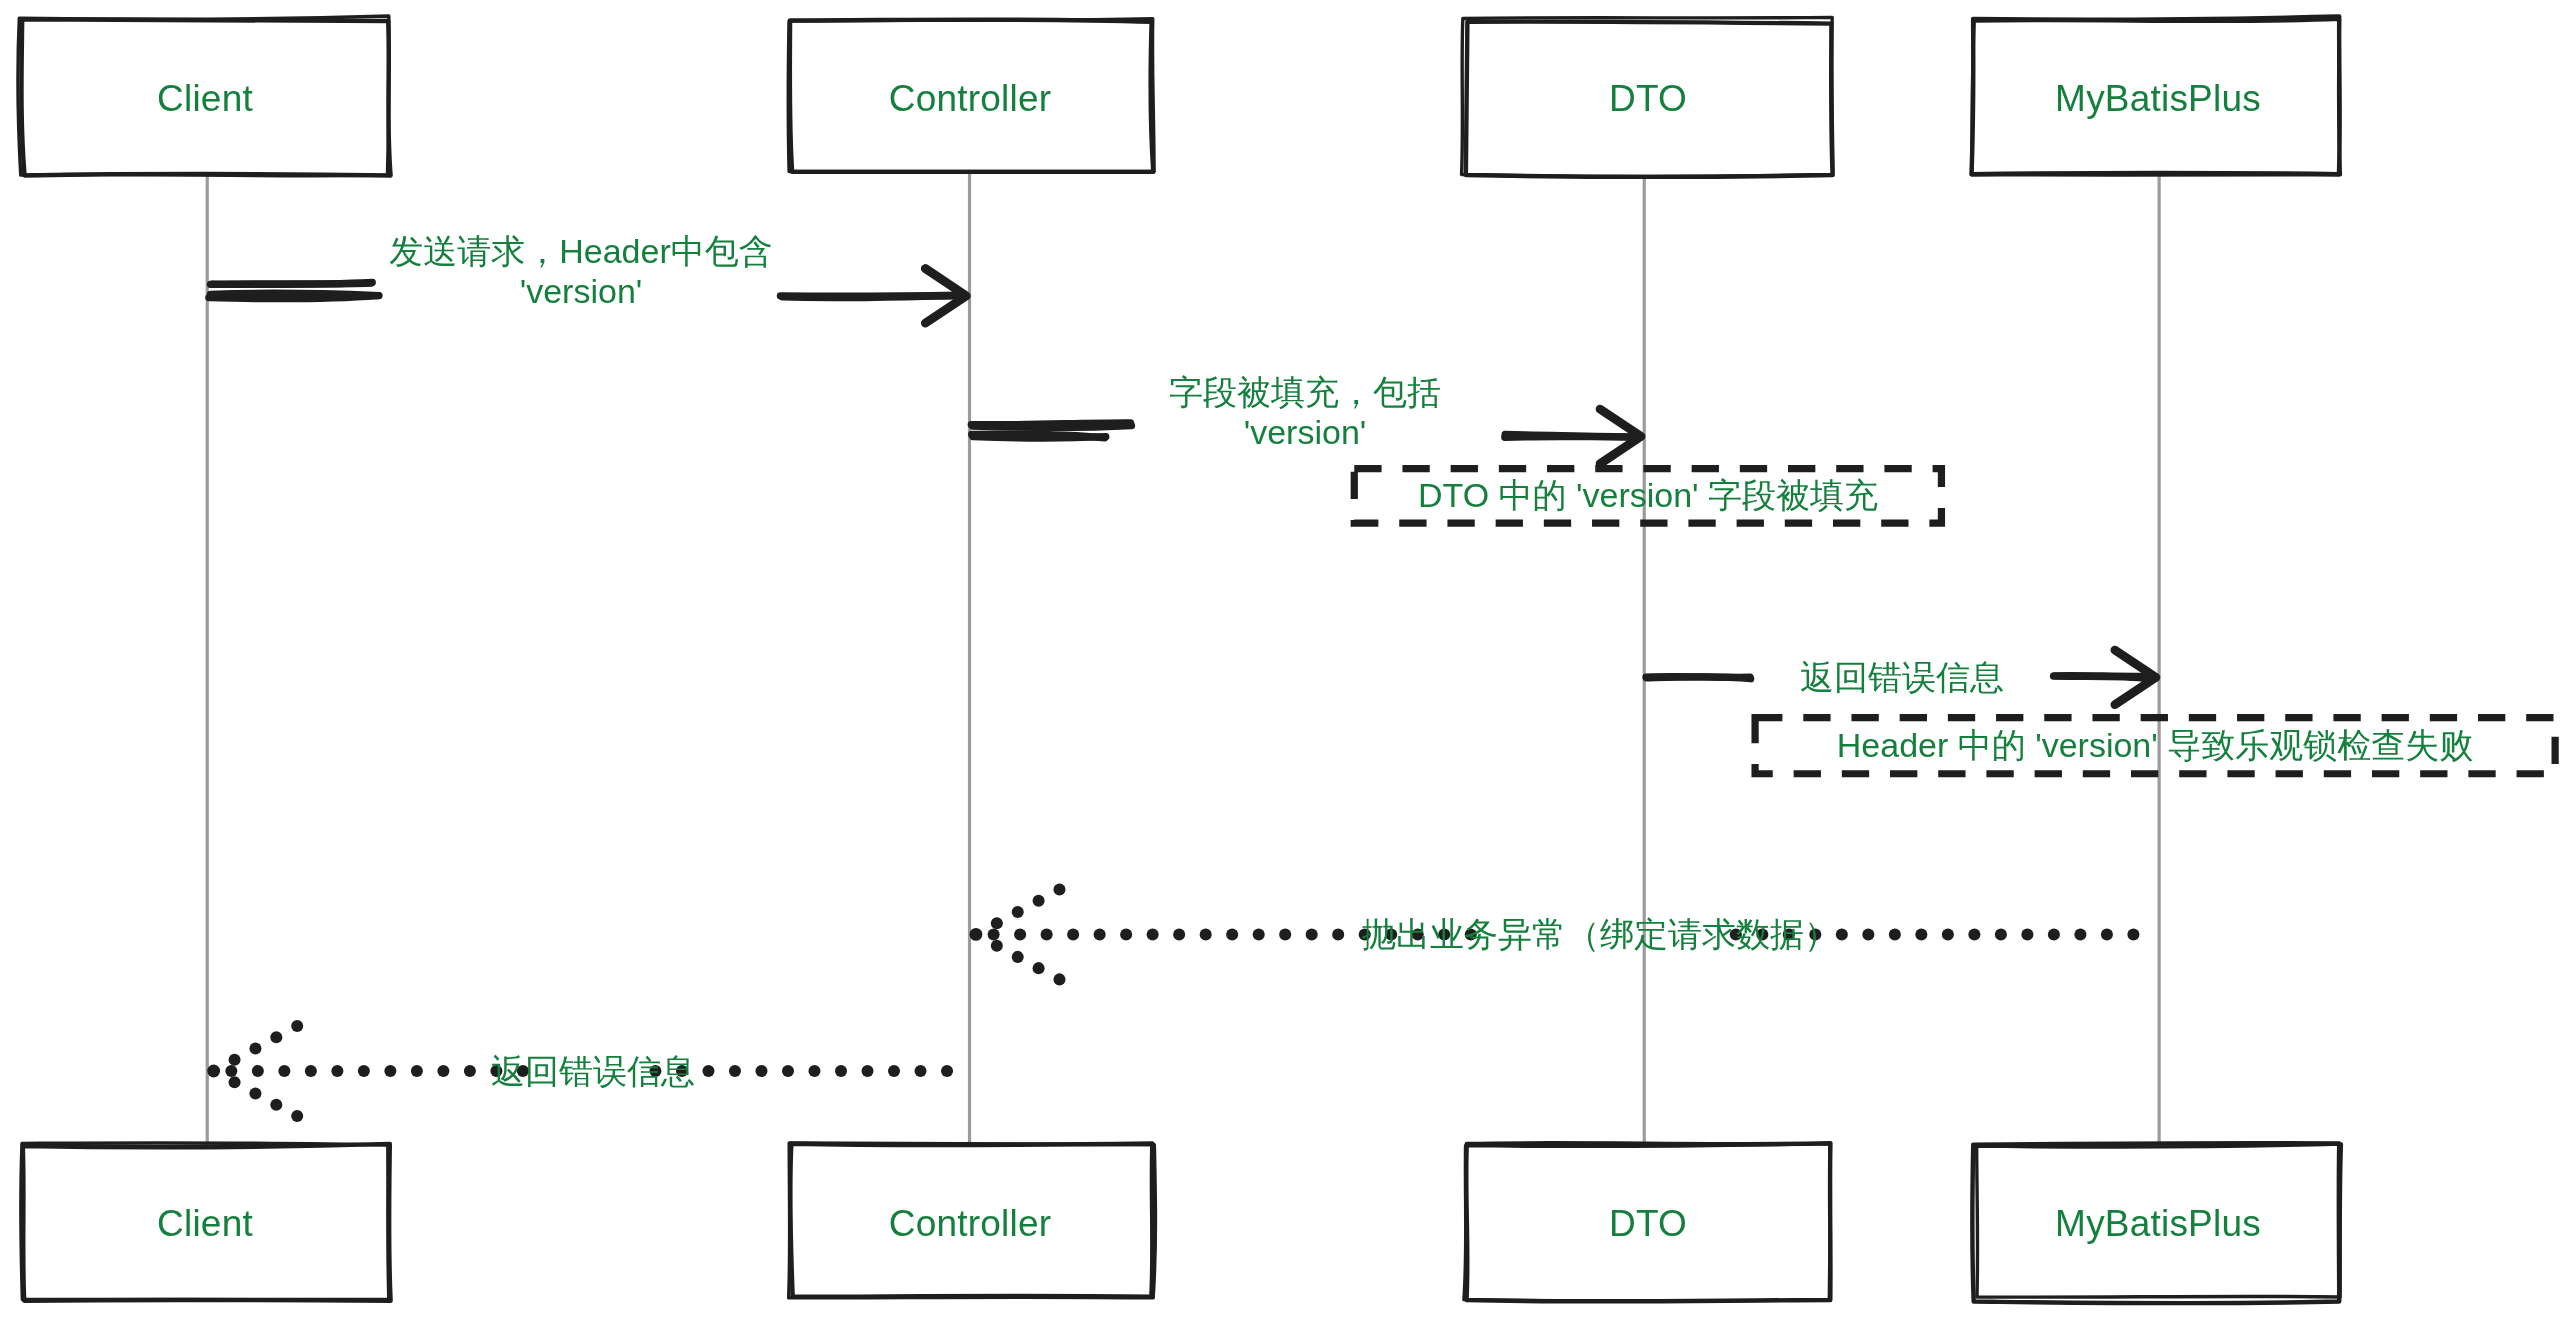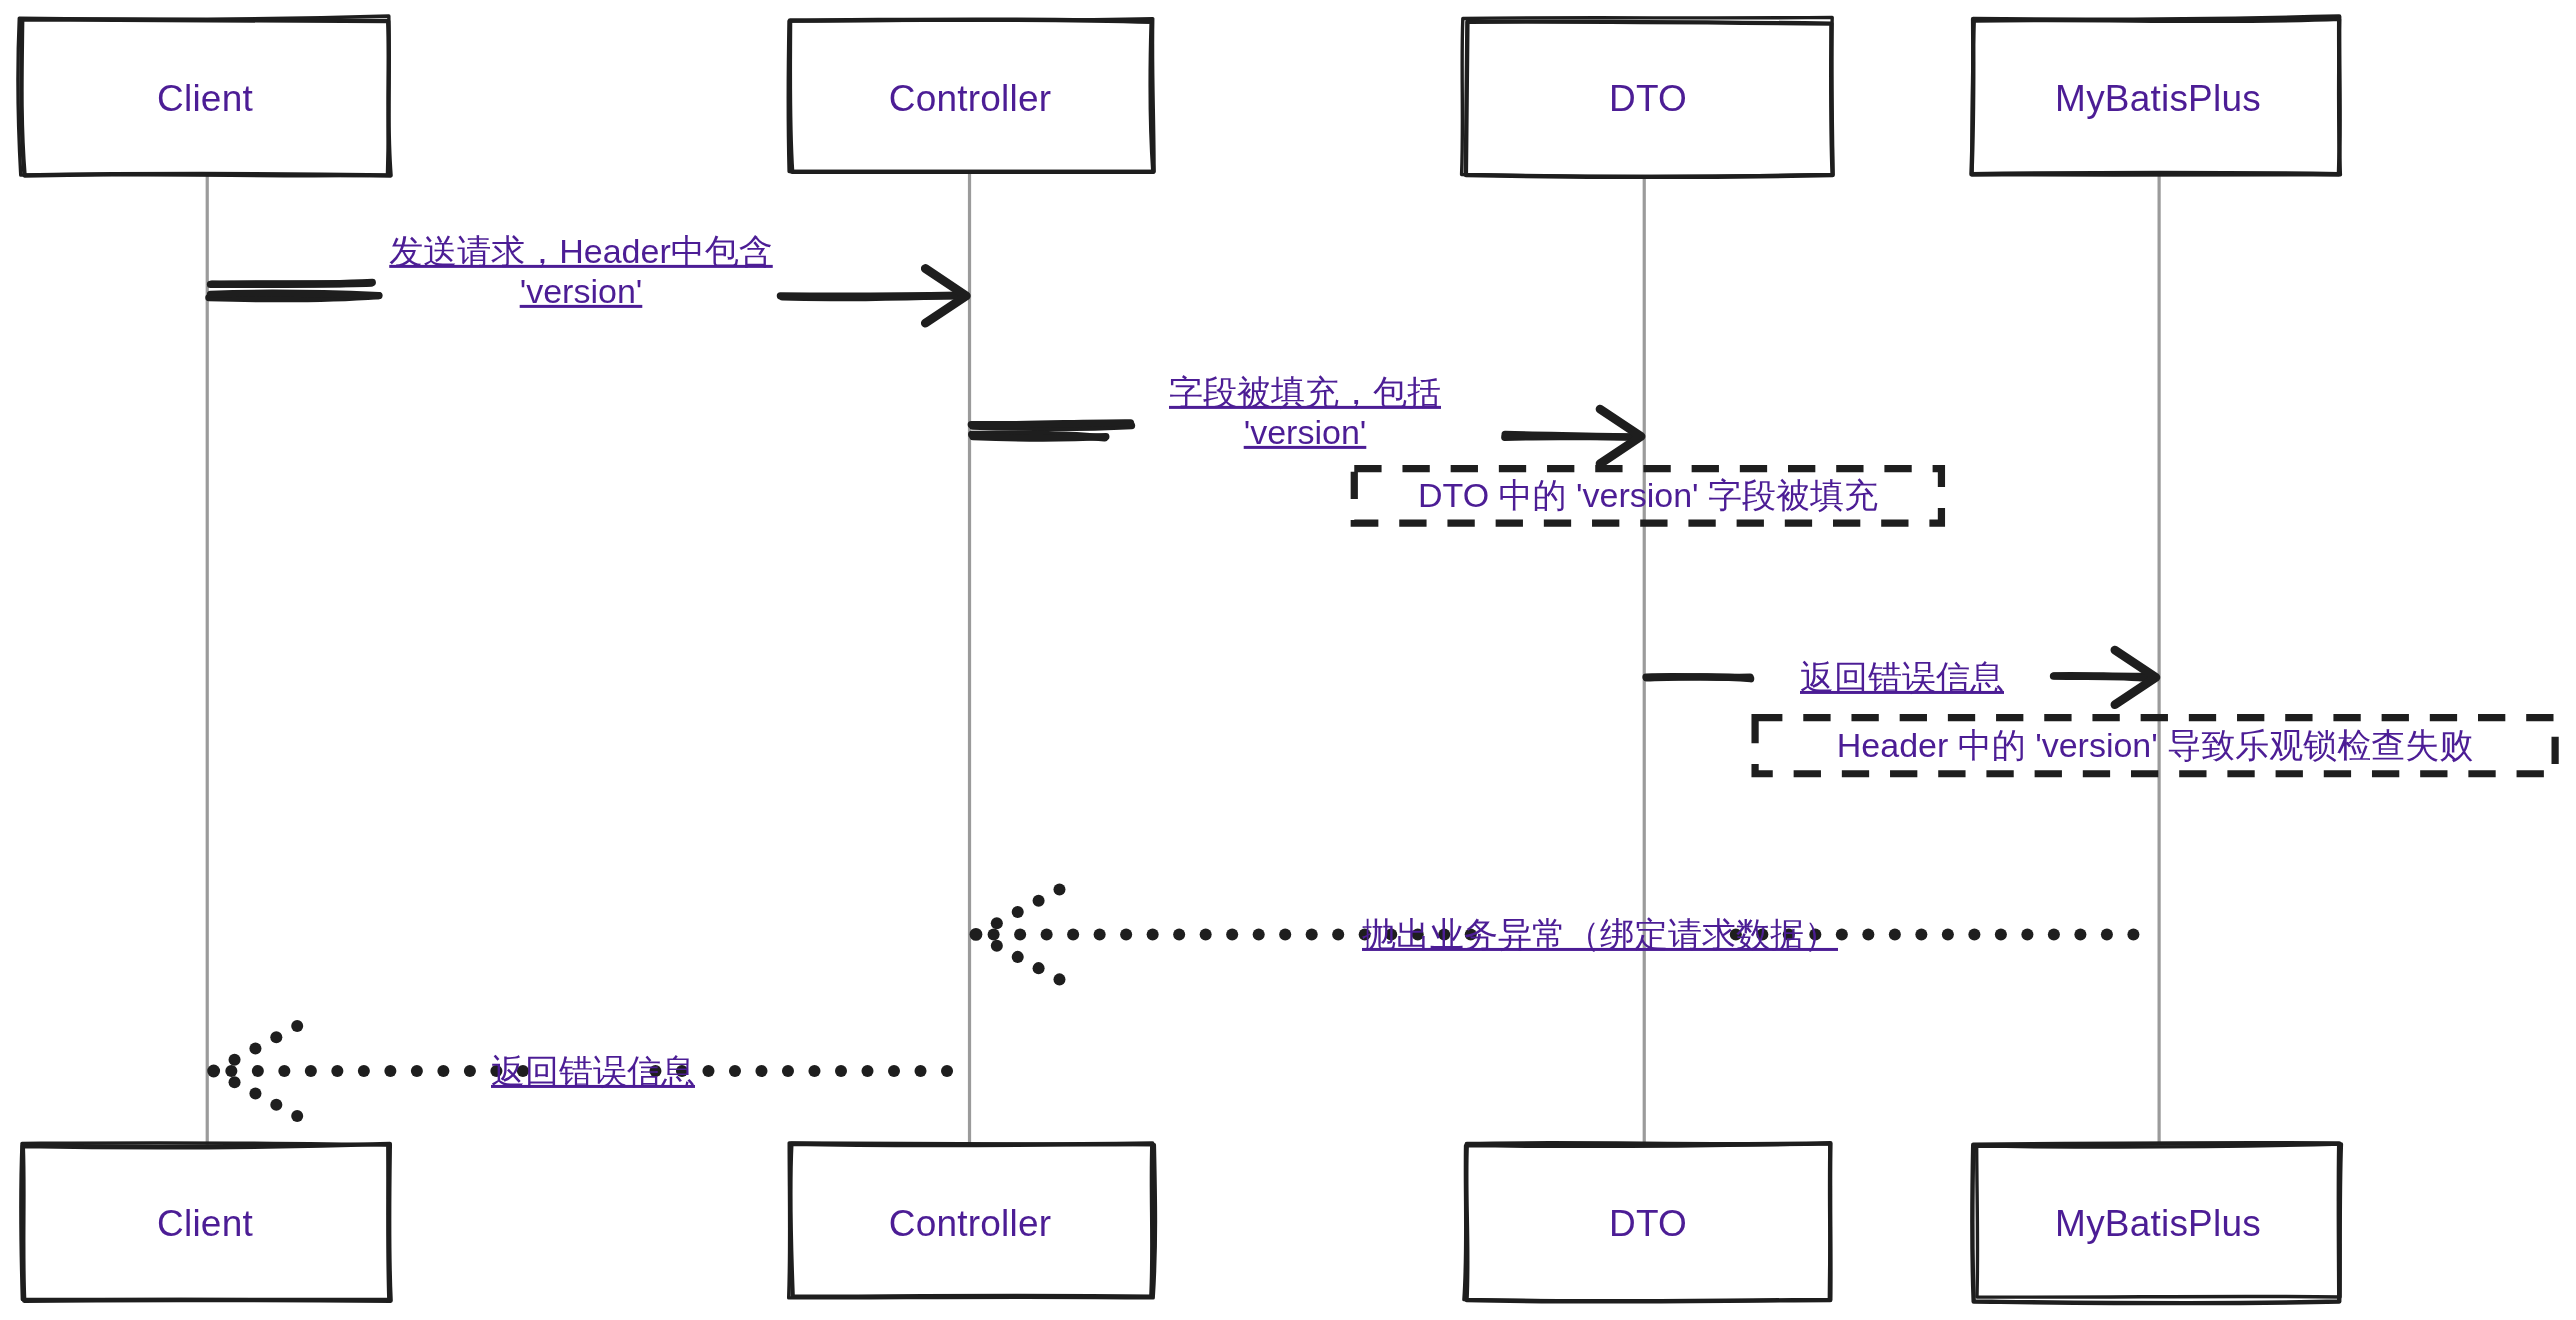--- a/index.html
+++ b/index.html
@@ -1,22 +1,22 @@
 <!DOCTYPE html>
 <html style="font-size:13px"><head>
 <meta charset="utf-8">
 <style>
   html,body{margin:0;padding:0;background:#ffffff;}
   body{width:2576px;height:1321px;position:relative;overflow:hidden;
        font-family:"Liberation Sans","DejaVu Sans",sans-serif;}
   #stage{position:absolute;left:0;top:0;width:2576px;height:1321px;}
   svg#diagram{position:absolute;left:0;top:0;width:2576px;height:1321px;display:block;}
-  .lbl{position:absolute;color:#4c1d95;white-space:nowrap;}
+  .lbl{position:absolute;color:#15803d;white-space:nowrap;}
   .participant-label{font-size:37px;letter-spacing:0.2px;}
-  .msg-label{font-size:34px;text-align:center;line-height:1.18;text-decoration:underline;}
+  .msg-label{font-size:34px;text-align:center;line-height:1.18;}
   .note-label{font-size:34px;white-space:nowrap;}
   .ctr{transform:translate(-50%,-50%);}
 </style>
 </head>
 <body>
 
 <div id="stage">
   <svg id="diagram" viewBox="0 0 3207 1644" xmlns="http://www.w3.org/2000/svg">
       <line x1="258" y1="215" x2="258" y2="1425" stroke="#9b9b9b" stroke-width="4"></line>
       <line x1="1207" y1="215" x2="1207" y2="1425" stroke="#9b9b9b" stroke-width="4"></line>

